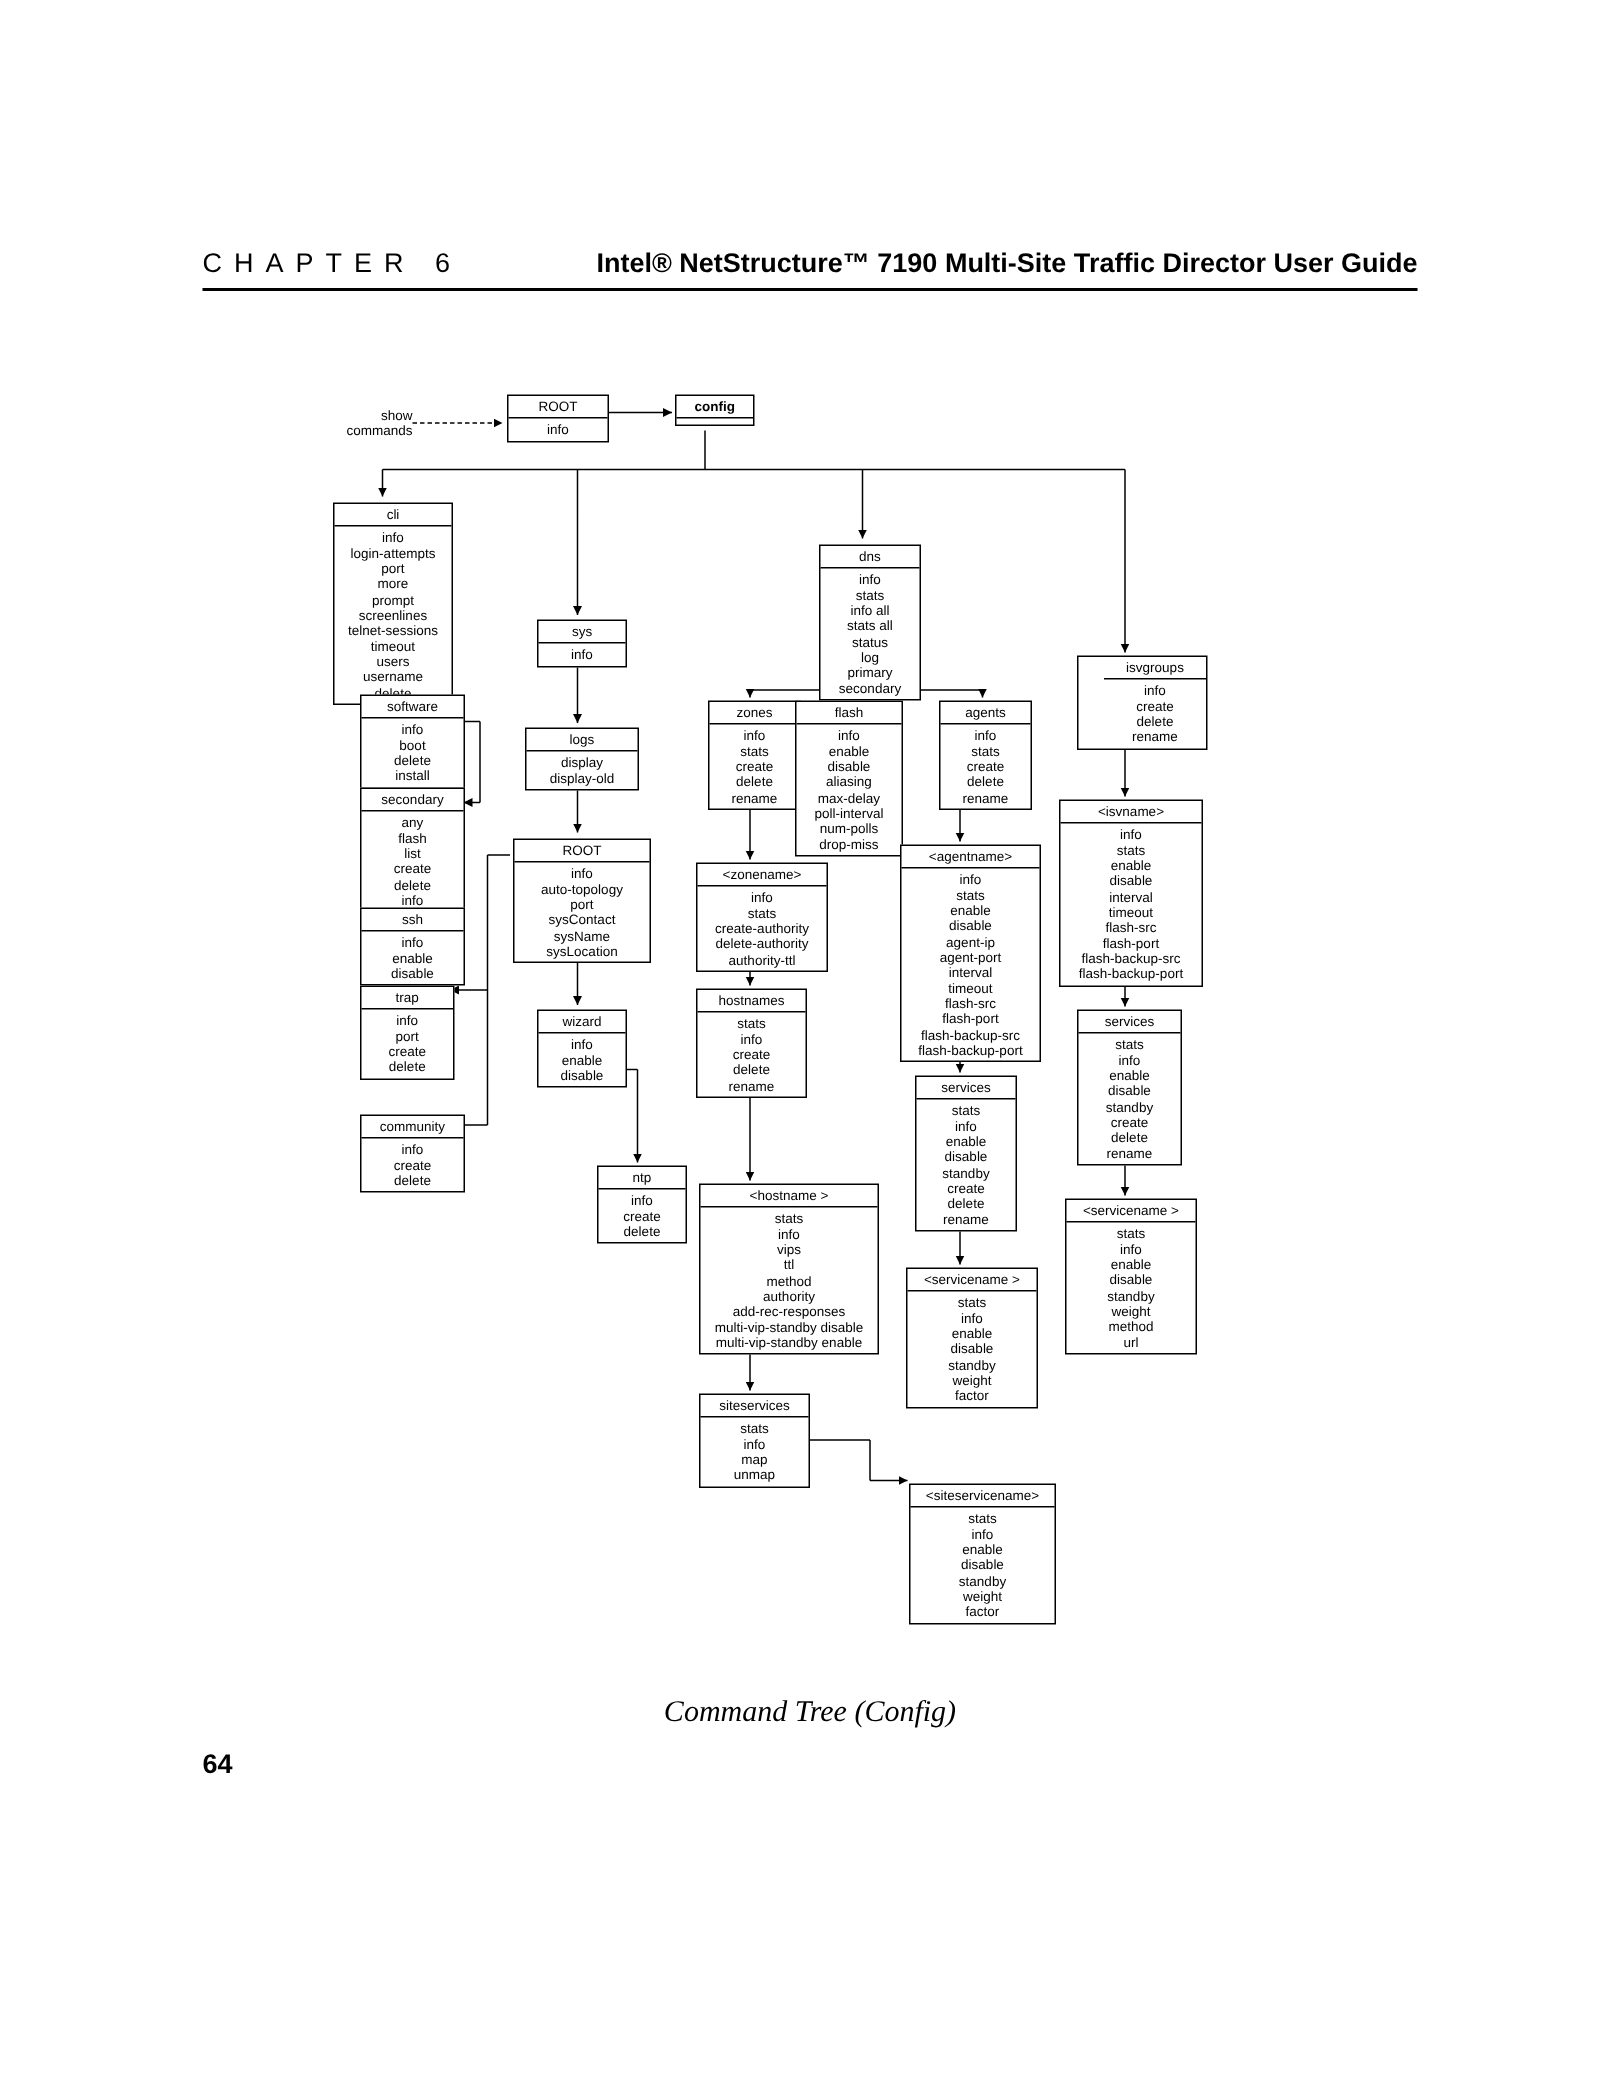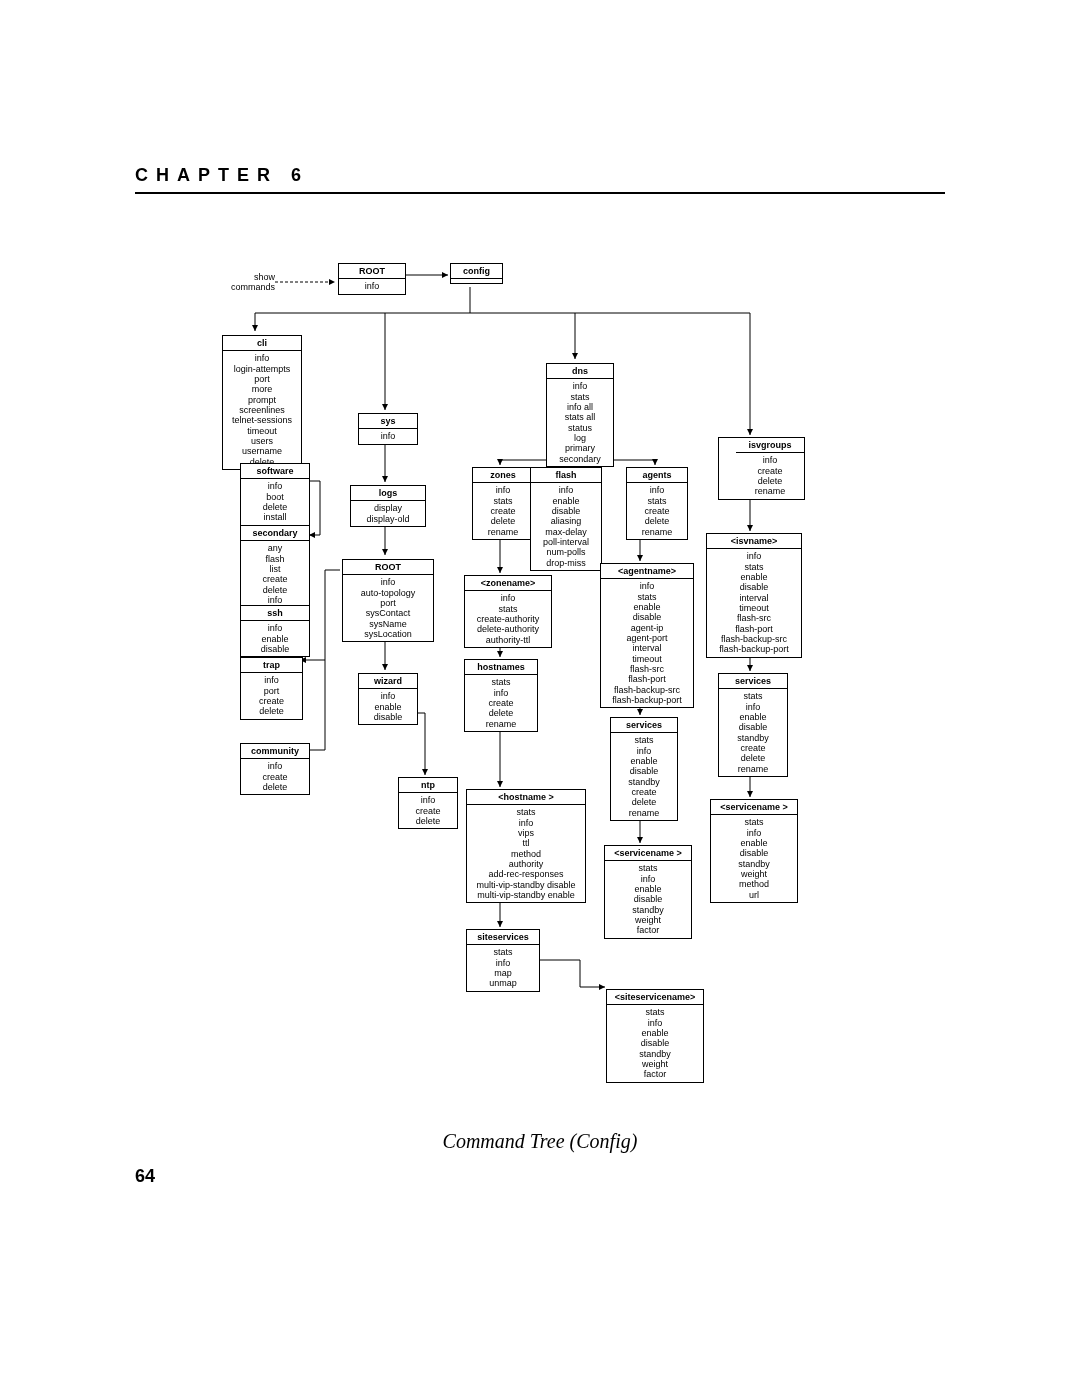--- a/index.html
+++ b/index.html
@@ -23,21 +23,21 @@
     top: 165px;
     display: flex;
     justify-content: space-between;
     align-items: baseline;
     border-bottom: 2px solid #000;
     padding-bottom: 6px;
   }
   .chapter {
     font-size: 18px;
     letter-spacing: 8px;
-    font-weight: bold;
+    font-weight: normal;
   }
   .doc-title {
     font-size: 18px;
     font-weight: bold;
     white-space: nowrap;
   }
   .page-number {
     position: absolute;
     left: 135px;
     bottom: 210px;
@@ -74,39 +74,40 @@
     font-size: 9px;
     line-height: 1.15;
     text-align: center;
     padding: 2px 3px;
     min-width: 40px;
   }
   .node .title {
     border-bottom: 1px solid #000;
     margin: -2px -3px 2px -3px;
     padding: 2px 3px;
-    font-weight: bold;
+    font-weight: normal;
   }
   .node .title.bold { font-weight: bold; }
   .node .item { white-space: nowrap; }
 
   .plain-label {
     position: absolute;
     font-size: 9px;
     line-height: 1.1;
     text-align: right;
   }
 </style>
 </head>
 <body>
 
 <div class="page">
 
   <div class="header">
     <span class="chapter">CHAPTER 6</span>
+    <span class="doc-title">Intel® NetStructure™ 7190 Multi-Site Traffic Director User Guide</span>
   </div>
 
   <div class="diagram">
 
     <svg width="660" height="870">
       <defs>
         <marker id="arr" markerWidth="8" markerHeight="8" refX="6" refY="3" orient="auto">
           <path d="M0,0 L6,3 L0,6 Z" fill="#000"></path>
         </marker>
       </defs>

